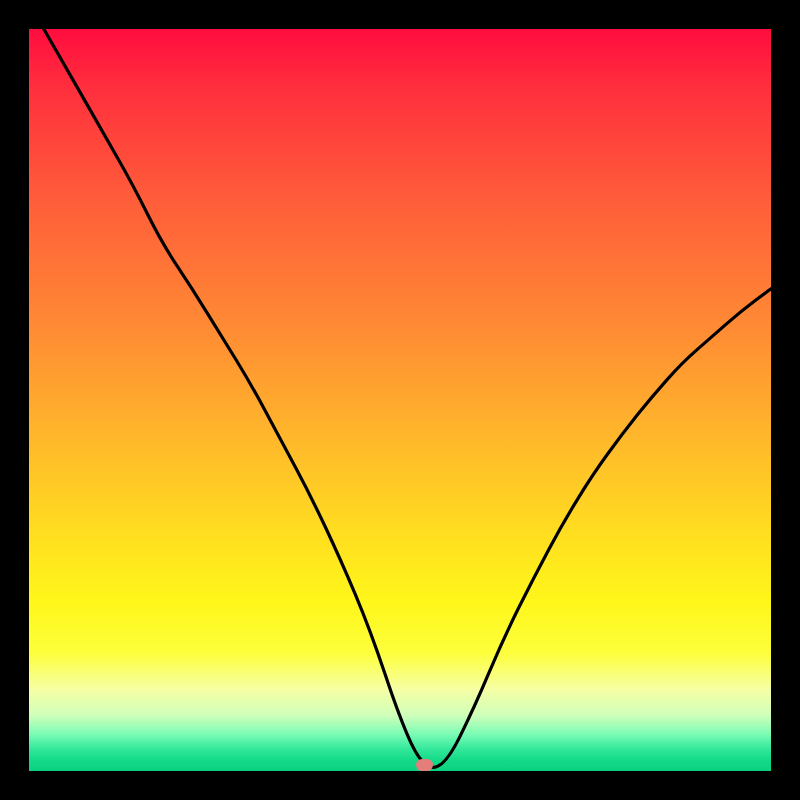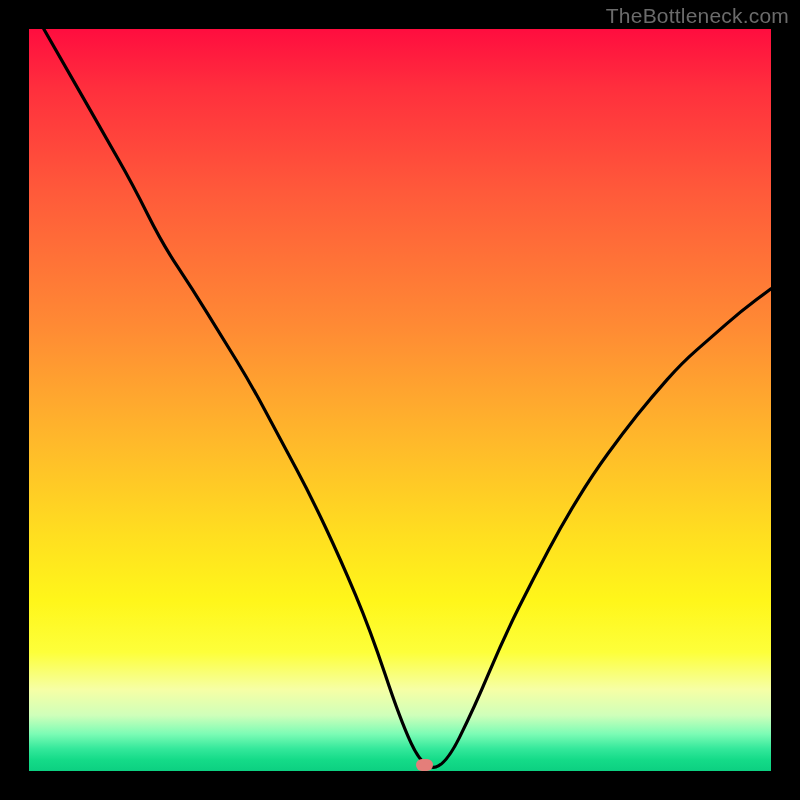--- a/index.html
+++ b/index.html
@@ -74,15 +74,14 @@
   <div class="plot-area">
 
     <svg class="curve" viewBox="0 0 742 742" preserveAspectRatio="none">
       <path id="curve-path" fill="none" stroke="#000" stroke-width="3.2" stroke-linecap="round" stroke-linejoin="round" d="M 14.8 0.0 Q 44.5 51.9 59.4 77.9 Q 74.2 103.9 89.0 129.8 Q 103.9 155.8 118.7 185.5 Q 133.6 215.2 148.4 237.4 Q 163.2 259.7 178.1 283.8 Q 192.9 307.9 207.8 332.0 Q 222.6 356.2 237.4 384.0 Q 252.3 411.8 267.1 439.6 Q 282.0 467.5 296.8 499.0 Q 311.6 530.5 326.5 565.8 Q 341.3 601.0 356.2 645.5 Q 371.0 690.1 382.1 714.2 Q 393.3 738.3 404.4 738.3 Q 415.5 738.3 430.4 708.6 Q 445.2 678.9 460.0 643.7 Q 474.9 608.4 489.7 578.8 Q 504.6 549.1 519.4 521.3 Q 534.2 493.4 549.1 469.3 Q 563.9 445.2 578.8 424.8 Q 593.6 404.4 608.4 385.8 Q 623.3 367.3 638.1 350.6 Q 653.0 333.9 667.8 320.9 Q 682.6 307.9 697.5 294.9 Q 712.3 282.0 727.2 270.8 T 742.0 259.7"></path>
     </svg>
 
     <div class="marker" id="marker" style="left: 386.986px; top: 730.064px;"></div>
 
   </div>
 
-  <div class="watermark">TheBottleneck.com</div>
 
 </div>
 
 </body></html>

